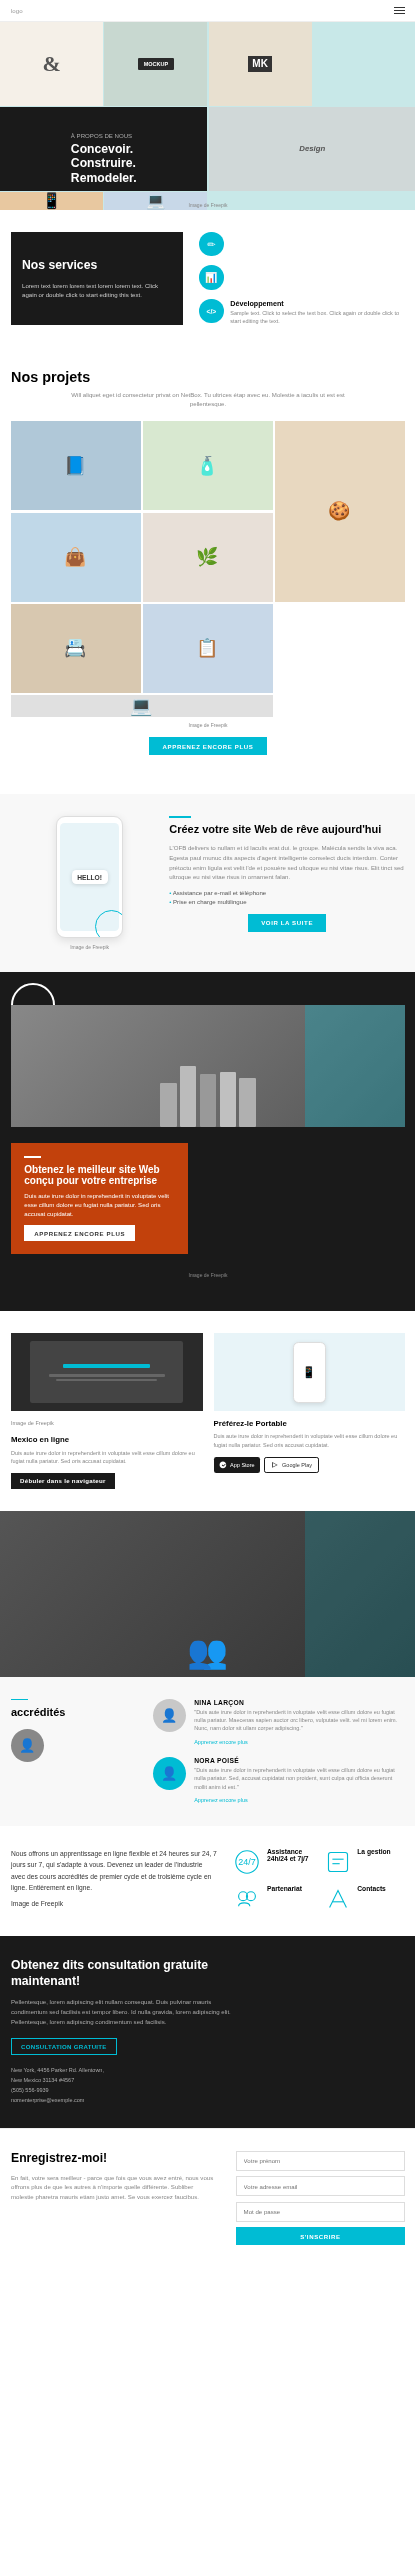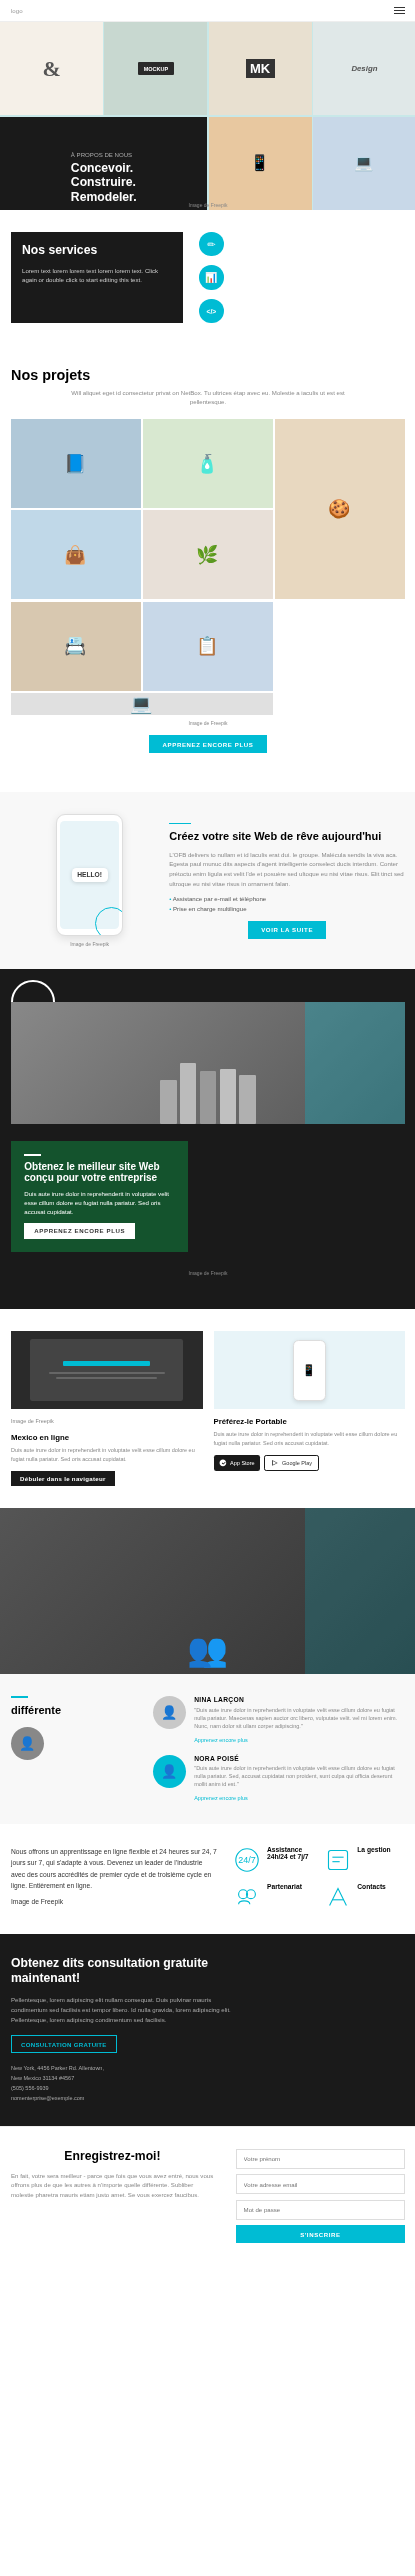--- a/index.html
+++ b/index.html
@@ -35,21 +35,21 @@
     .hero-img-box:nth-child(6) { background: #e8d8c8; }
     .hero-img-box:nth-child(7) { background: #c8d8e8; }
     .hero-caption { position: absolute; bottom: 4.4px; left: 11px; font-size: 5px; color: #888; }
 
     
     .services-section { display: flex; padding: 22px 11px; gap: 16.6px; }
     .services-left { flex: 1; }
     .services-right { flex: 1.2; display: flex; flex-direction: column; gap: 9px; }
     .services-left-inner {
       background: #1a1a1a; color: #fff; padding: 11px; height: 100%;
-      display: flex; flex-direction: column; 
+      display: flex; flex-direction: column; justify-content: center;
     }
     .services-left-inner h2 { font-size: 12.2px; font-weight: 700; margin-bottom: 6.7px; line-height: 1.3; }
     .services-left-inner p { font-size: 6.1px; color: #ccc; line-height: 1.5; }
     .service-card { display: flex; gap: 6.7px; align-items: flex-start; }
     .service-icon {
       width: 24.4px; height: 24.4px; background: #00bcd4; border-radius: 50%;
       display: flex; align-items: center; justify-content: center; flex-shrink: 0;
       color: #fff; font-size: 10px;
     }
     .service-text h3 { font-size: 7.2px; font-weight: 700; margin-bottom: 2.2px; }
@@ -75,21 +75,21 @@
     .projet-caption { font-size: 5px; color: #888; text-align: center; margin-bottom: 9px; }
     .btn-teal {
       display: block; background: #00bcd4; color: #fff; text-align: center;
       padding: 5.5px 13.3px; font-size: 6.1px; font-weight: 700; letter-spacing: 0.6px;
       cursor: pointer; border: none; width: fit-content; margin: 0 auto;
       text-decoration: none; text-transform: uppercase;
     }
 
     
     .dream-section {
-      display: flex; padding: 22px 11px; gap: 1px; align-items: center; background: #f8f8f8;
+      display: flex; padding: 22px 11px; gap: 1px; align-items: flex-start; background: #f8f8f8;
     }
     .dream-left { flex: 1; position: relative; }
     .dream-phone {
       width: 67px; height: 122px; background: #fff; border: 1.1px solid #ddd;
       border-radius: 9px; margin: 0 auto; display: flex; align-items: center; justify-content: center;
       box-shadow: 0 2.2px 9px rgba(0,0,0,0.1); position: relative; overflow: hidden;
     }
     .dream-phone-screen { background: #e8f4f8; width: 90%; height: 90%; border-radius: 4.4px;
       display: flex; align-items: center; justify-content: center; font-size: 5.5px; color: #999; }
     .dream-circle {
@@ -108,21 +108,21 @@
     .obtenir-section { background: #1a1a1a; color: #fff; padding: 33px 11px; position: relative; overflow: hidden; }
     .obtenir-content { position: relative; z-index: 2; }
     .obtenir-team-img {
       width: 100%; height: 122px; background: linear-gradient(135deg, #888 0%, #555 100%);
       margin-bottom: 16.6px; position: relative; overflow: hidden; display: flex; align-items: center; justify-content: center;
     }
     .obtenir-team-accent {
       position: absolute; right: 0; top: 0; width: 100px; height: 100%; background: #00bcd4; opacity: 0.3;
     }
     .obtenir-text-box {
-      background: #14532d; padding: 13.3px; max-width: 177px; margin-bottom: 9px;
+      background: #c2410c; padding: 13.3px; max-width: 177px; margin-bottom: 9px;
     }
     .obtenir-text-box h2 { font-size: 10px; font-weight: 700; margin-bottom: 5.5px; color: #fff; }
     .obtenir-text-box p { font-size: 6.1px; color: #fff; line-height: 1.5; margin-bottom: 6.7px; }
     .btn-white {
       background: #fff; color: #333; padding: 4.4px 10px; font-size: 6.1px;
       font-weight: 700; cursor: pointer; border: none; letter-spacing: 0.6px; text-transform: uppercase;
     }
     .obtenir-caption { font-size: 5px; color: #888; text-align: center; }
 
     
@@ -198,34 +198,34 @@
     .footer-email { color: #aaa; font-size: 5.5px; margin-top: 2.2px; }
     .btn-teal-outline {
       border: 1.1px solid #00bcd4; color: #00bcd4; padding: 4.4px 9px;
       font-size: 6.1px; font-weight: 700; cursor: pointer; background: transparent;
       text-transform: uppercase; letter-spacing: 0.3px; white-space: nowrap;
     }
 
     
     .register-section { background: #fff; padding: 22px 11px; display: flex; gap: 22px; border-top: 0.6px solid #eee; }
     .register-left { flex: 1.2; }
-    .register-left h2 { font-size: 12.2px; font-weight: 700; margin-bottom: 7.8px; text-align: center; }
+    .register-left h2 { font-size: 12.2px; font-weight: 700; margin-bottom: 7.8px; }
     .register-left p { font-size: 6.1px; color: #888; line-height: 1.6; margin-bottom: 9px; }
     .register-right { flex: 1; display: flex; flex-direction: column; gap: 5.5px; }
     .register-input {
       width: 100%; padding: 5.5px 6.7px; border: 0.6px solid #ddd; font-size: 6.1px;
       outline: none;
     }
     .btn-teal-full {
       width: 100%; background: #00bcd4; color: #fff; padding: 5.5px;
       font-size: 6.1px; font-weight: 700; cursor: pointer; border: none;
       text-transform: uppercase; letter-spacing: 0.6px;
     }
     .big-letter { font-size: 22px; font-weight: 900; color: #555; font-family: Georgia, serif; }
-    .mk-text { font-size: 13px; font-weight: 900; color: #fff; background: #333; padding: 2.2px 4.4px; }
+    .mk-text { font-size: 10px; font-weight: 900; color: #fff; background: #333; padding: 2.2px 4.4px; }
     .design-text { font-size: 7.8px; font-weight: 900; color: #555; font-style: italic; }
     .hello-badge {
       background: #fff; border-radius: 4.4px; padding: 3.3px 5.5px; font-size: 6.7px;
       font-weight: 700; color: #333; box-shadow: 0 1.1px 4.4px rgba(0,0,0,0.15);
     }
     .people-silhouette {
       display: flex; align-items: flex-end; justify-content: center; gap: 3.3px; height: 100%;
     }
     .person { width: 16.6px; background: #aaa; border-radius: 1.1px; }
     .decorative-circle {
@@ -251,28 +251,28 @@
       <span class="big-letter">&amp;</span>
     </div>
     <div class="hero-img-box">
       <div style="background:#c8d8d0;width:100%;height:100%;display:flex;align-items:center;justify-content:center;">
         <div style="background:#2a2a2a;padding:3.3px 5.5px;color:#fff;font-size:5.5px;font-weight:700;border-radius:1.1px;">MOCKUP</div>
       </div>
     </div>
     <div class="hero-img-box">
       <span class="mk-text">MK</span>
     </div>
-    <div class="hero-img-box">
-      <span class="design-text">Design</span>
-    </div>
     <div class="hero-img-box" style="grid-column:span 2; background:#1a1a1a; display:flex; align-items:flex-end; padding:5.5px;">
       <div style="color:#fff; font-size:12.2px; font-weight:900; line-height:1.2;">
         <div style="font-size:6.1px;font-weight:400;color:#aaa;margin-bottom:2.2px;">À PROPOS DE NOUS</div>
         Concevoir.<br>Construire.<br>Remodeler.
       </div>
+    </div>
+    <div class="hero-img-box">
+      <span class="design-text">Design</span>
     </div>
     <div class="hero-img-box" style="background:#e8c8a0;">
       <div style="font-size:15.5px;">📱</div>
     </div>
     <div class="hero-img-box" style="background:#c8d8e8;">
       <div style="font-size:15.5px;">💻</div>
     </div>
   </div>
   <div class="hero-caption" style="position:absolute;bottom:2.2px;left:0;right:0;text-align:center;">Image de Freepik</div>
 </section>
@@ -286,20 +286,24 @@
   </div>
   <div class="services-right">
     <div class="service-card">
       <div class="service-icon">✏</div>
     </div>
     <div class="service-card">
       <div class="service-icon">📊</div>
     </div>
     <div class="service-card">
       <div class="service-icon" style="font-size:6.7px;font-weight:700;">&lt;/&gt;</div>
+      <div class="service-text">
+        <h3>Développement</h3>
+        <p>Sample text. Click to select the text box. Click again or double click to start editing the text.</p>
+      </div>
     </div>
   </div>
 </section>
 
 <section class="projets-section">
   <h2 class="section-title">Nos projets</h2>
   <p class="section-subtitle">Will aliquet eget id consectetur privat on NetBox. Tu ultrices étap avec eu. Molestie a iaculis ut est est pellentesque.</p>
   <div class="projets-grid">
     <div class="projet-cell" style="background:#b0c8d8;display:flex;align-items:center;justify-content:center;">
       <div style="font-size:18px;">📘</div>
@@ -423,21 +427,21 @@
   <div class="people-silhouette" style="height:100%;padding:5.5px;background:linear-gradient(135deg,#555,#333);">
     <div style="font-size:33px;color:#aaa;">👥</div>
   </div>
   <div class="temoignages-img-overlay"></div>
   <div style="position:absolute;bottom:0;left:0;right:0;font-size:5px;color:#aaa;text-align:center;padding:2.2px;"></div>
 </div>
 
 <section class="temoignages-section">
   <div class="temoignages-left">
     <div style="width:16.6px;height:1.7px;background:#00bcd4;margin-bottom:5.5px;"></div>
-    <h2 style="font-size:11px;font-weight:700;">différente</h2>
+    <h2 style="font-size:11px;font-weight:700;">accrédités</h2>
     <div style="width:33px;height:33px;border-radius:50%;background:#888;margin-top:11px;overflow:hidden;display:flex;align-items:center;justify-content:center;font-size:13.3px;">👤</div>
   </div>
   <div class="temoignages-right">
     <div class="testimonial">
       <div class="testimonial-avatar">
         <div style="font-size:13.3px;">👤</div>
       </div>
       <div class="testimonial-content">
         <h4>NINA LARÇON</h4>
         <p>"Duis aute irure dolor in reprehenderit in voluptate velit esse cillum dolore eu fugiat nulla pariatur. Maecenas sapien auctor orc libero, vulputate velit. vel mi lorem enim. Nunc, nam dolor sit ullam corper adipiscing."</p>

